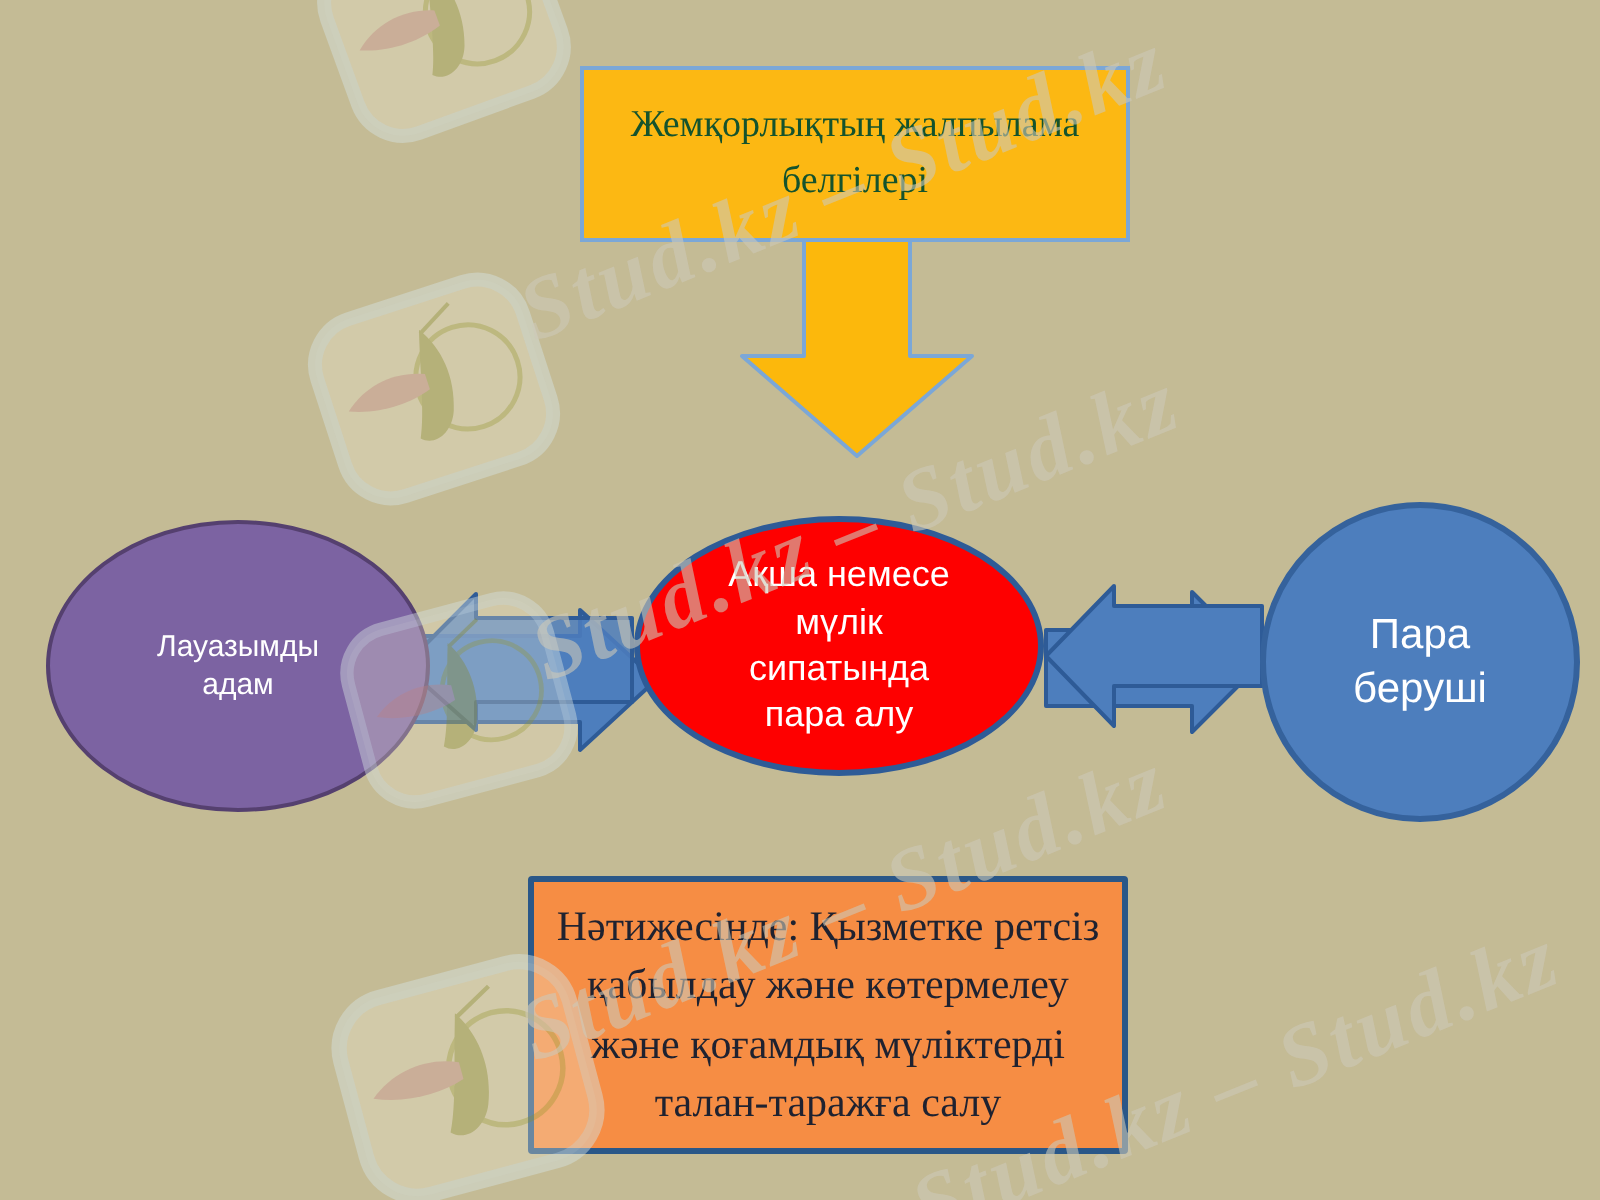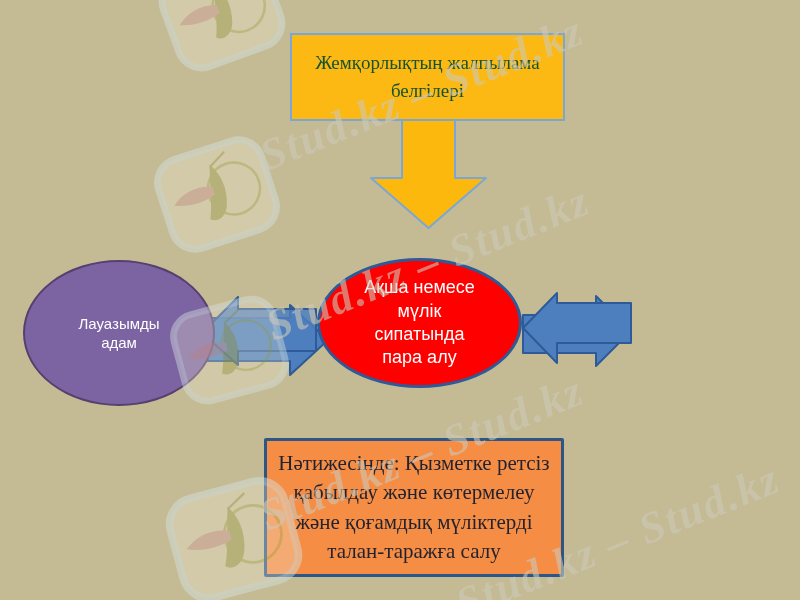--- a/index.html
+++ b/index.html
@@ -101,20 +101,24 @@
 адам</span>
   </div>
 
   <div class="abs node node-bribe">
     <span class="multiline">Ақша немесе
 мүлік
 сипатында
 пара алу</span>
   </div>
 
+  <div class="abs node node-giver">
+    <span class="multiline">Пара
+беруші</span>
+  </div>
 
   <div class="abs result-box">
     <span class="multiline">Нәтижесінде: Қызметке ретсіз
 қабылдау және көтермелеу
 және қоғамдық мүліктерді
 талан-таражға салу</span>
   </div>
 
   <div class="abs wm-layer">
 

